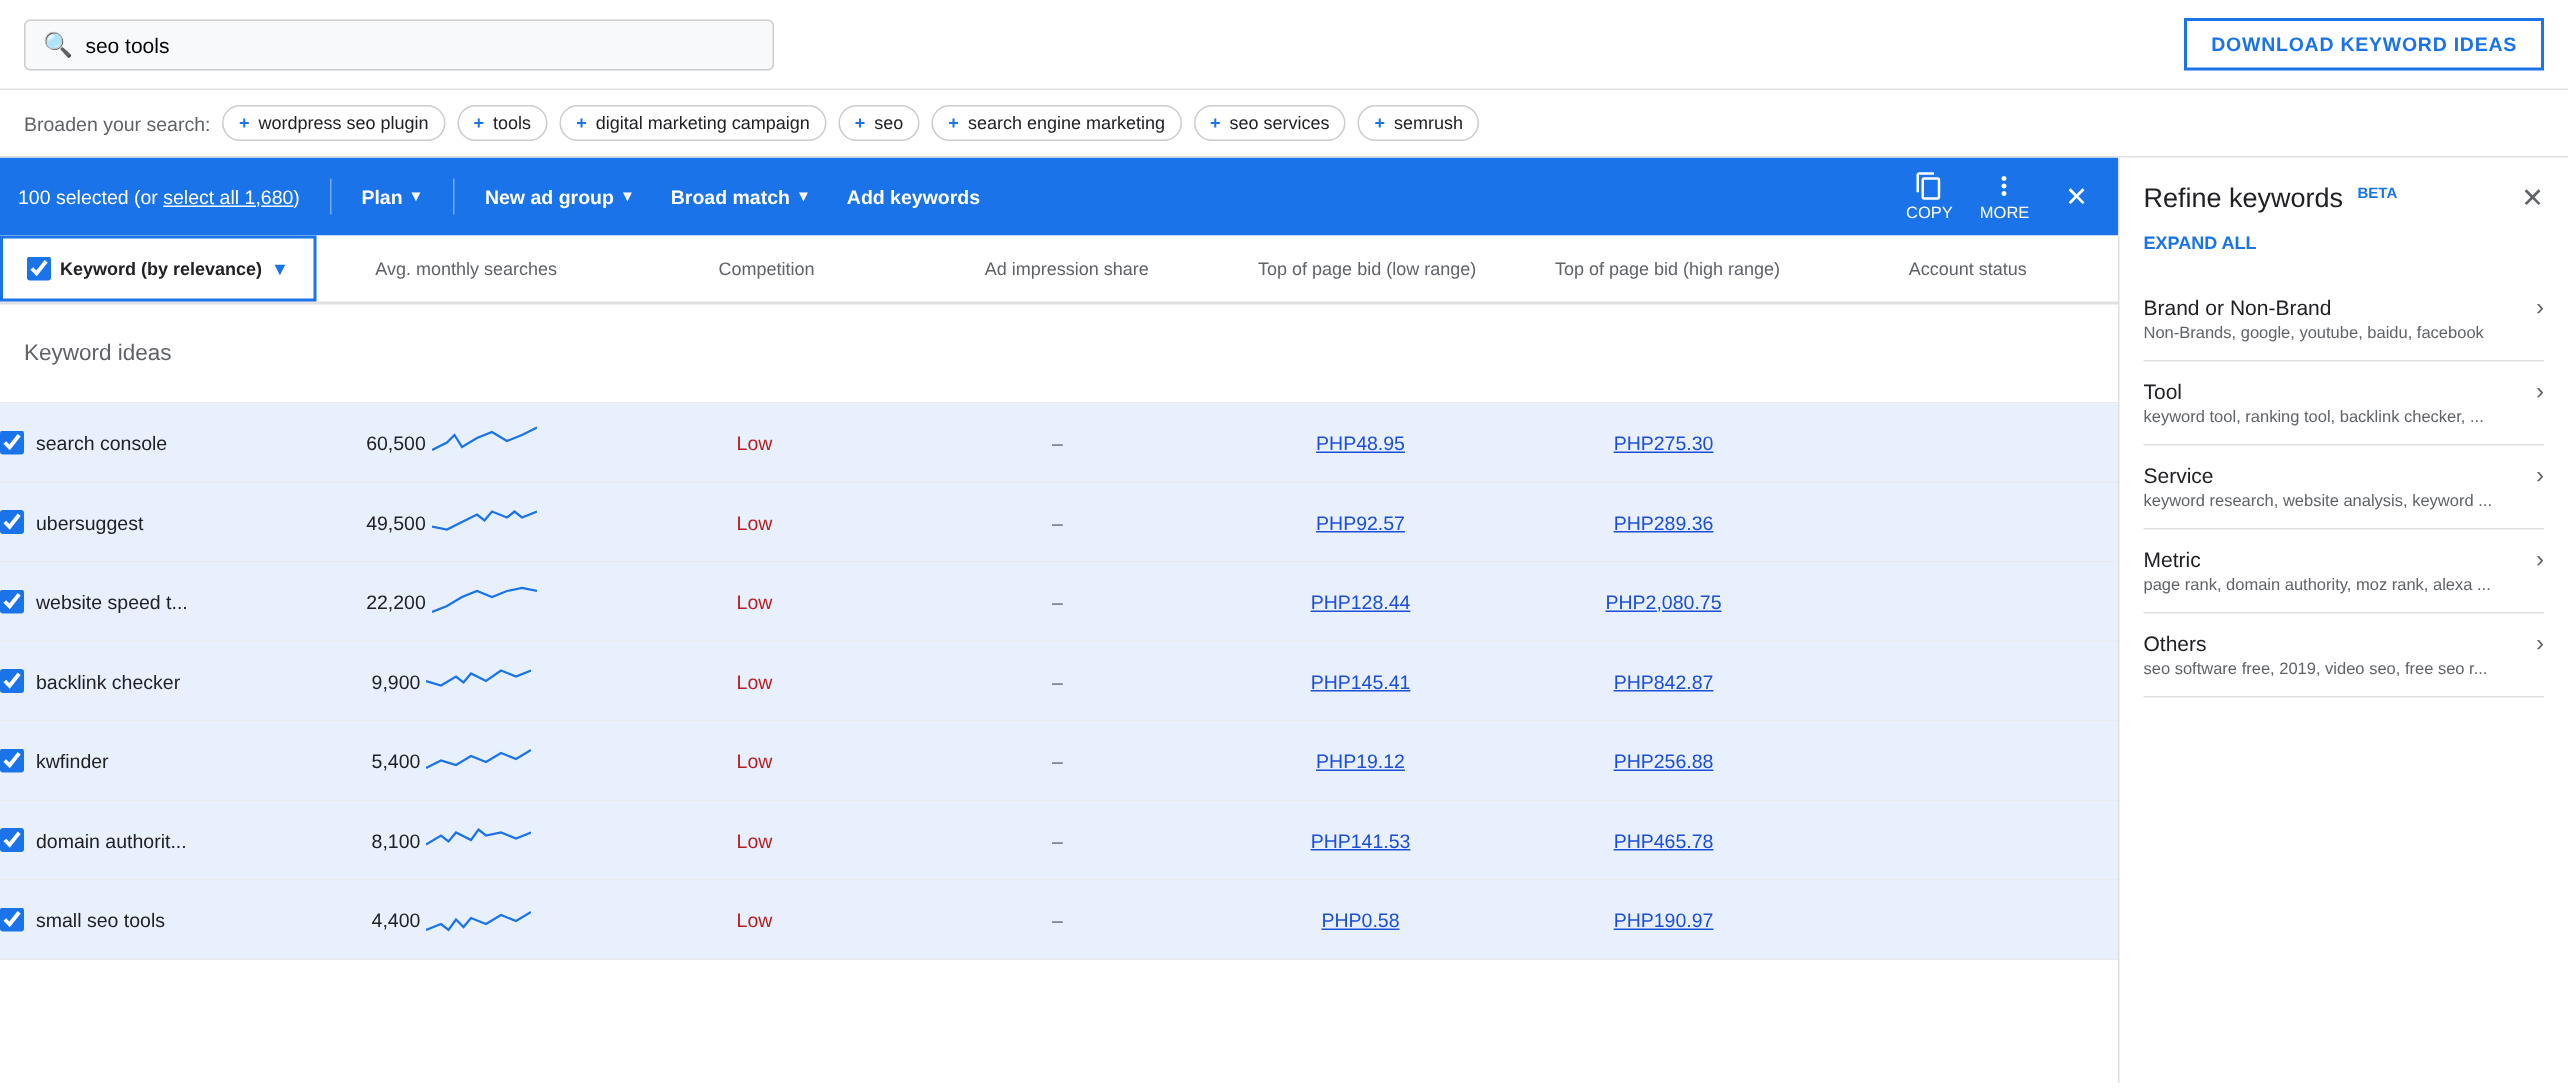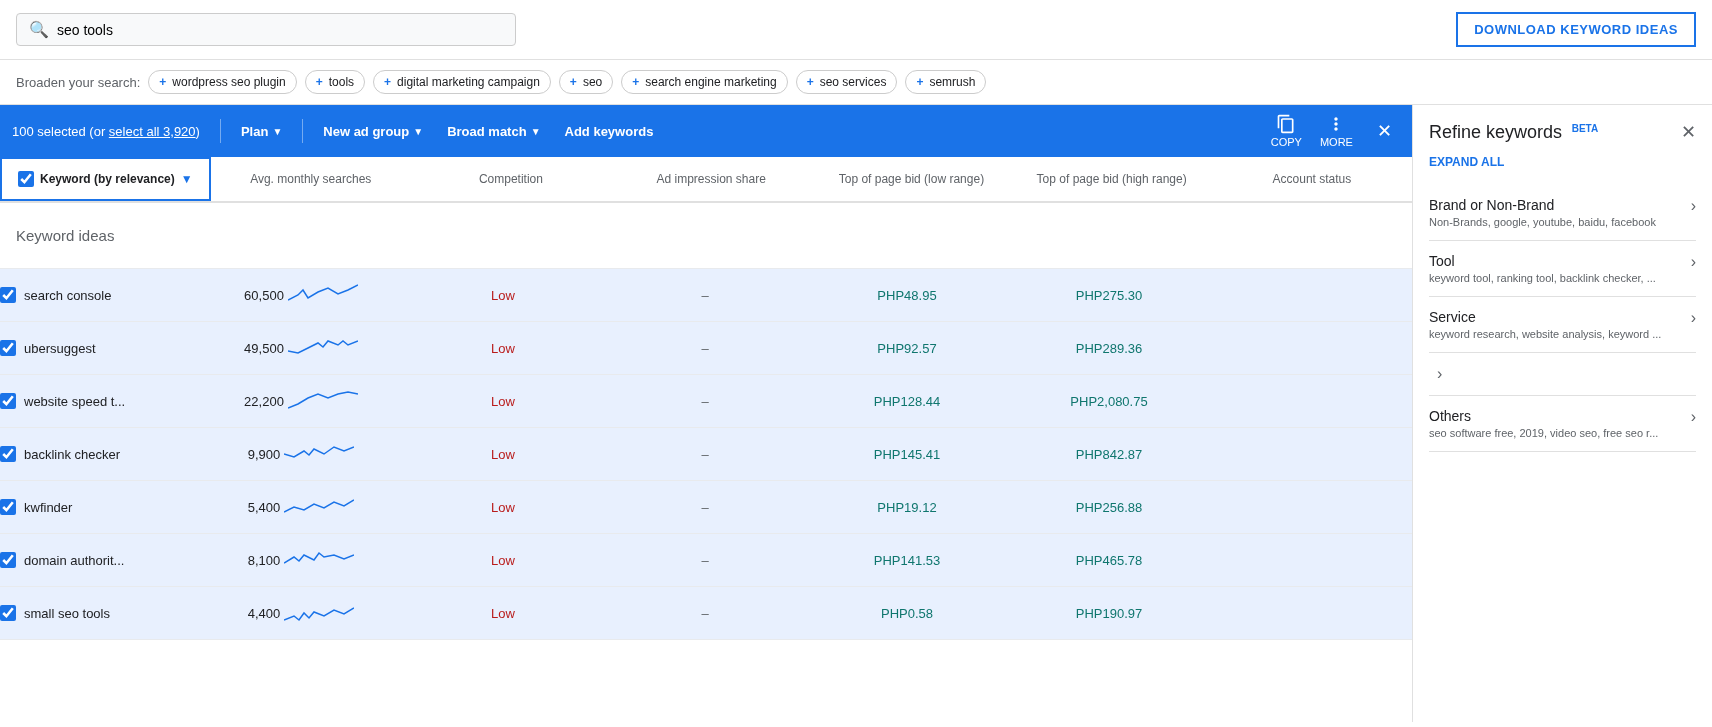--- a/index.html
+++ b/index.html
@@ -199,21 +199,21 @@
     }
     .td-col {
       padding: 10px 16px;
       font-size: 13px;
       color: #202124;
       flex: 1;
       text-align: center;
     }
     .td-col.low { color: #b91c1c; }
     .td-col.dash { color: #5f6368; }
-    .td-col.php { color: #0f766e; }
+    .td-col.php { color: #1d4ed8; text-decoration: underline; }
 
     
     .sparkline { height: 32px; width: 70px; }
 
     
     .right-panel {
       width: 300px;
       border-left: 1px solid #e0e0e0;
       padding: 16px;
       overflow-y: auto;
@@ -327,21 +327,21 @@
     <span>semrush</span>
   </div>
 </div>
 
 <div class="main-layout">
 
   <div class="table-area">
 
     <div class="action-bar">
       <span class="selected-count">
-        <span>100 selected (or </span><span class="select-all-link">select all 3,920</span><span>)</span>
+        <span>100 selected (or </span><span class="select-all-link">select all 1,680</span><span>)</span>
       </span>
       <div class="action-divider"></div>
       <button class="action-btn">
         <span>Plan</span>
         <span class="arrow">▼</span>
       </button>
       <div class="action-divider"></div>
       <button class="action-btn">
         <span>New ad group</span>
         <span class="arrow">▼</span>
@@ -536,20 +536,24 @@
     <span class="refine-chevron">›</span>
   </div>
         <div class="refine-item">
     <div class="refine-item-content">
       <div class="refine-item-title">Service</div>
       <div class="refine-item-sub">keyword research, website analysis, keyword ...</div>
     </div>
     <span class="refine-chevron">›</span>
   </div>
         <div class="refine-item">
+    <div class="refine-item-content">
+      <div class="refine-item-title">Metric</div>
+      <div class="refine-item-sub">page rank, domain authority, moz rank, alexa ...</div>
+    </div>
     <span class="refine-chevron">›</span>
   </div>
         <div class="refine-item">
     <div class="refine-item-content">
       <div class="refine-item-title">Others</div>
       <div class="refine-item-sub">seo software free, 2019, video seo, free seo r...</div>
     </div>
     <span class="refine-chevron">›</span>
   </div>
       </div>

